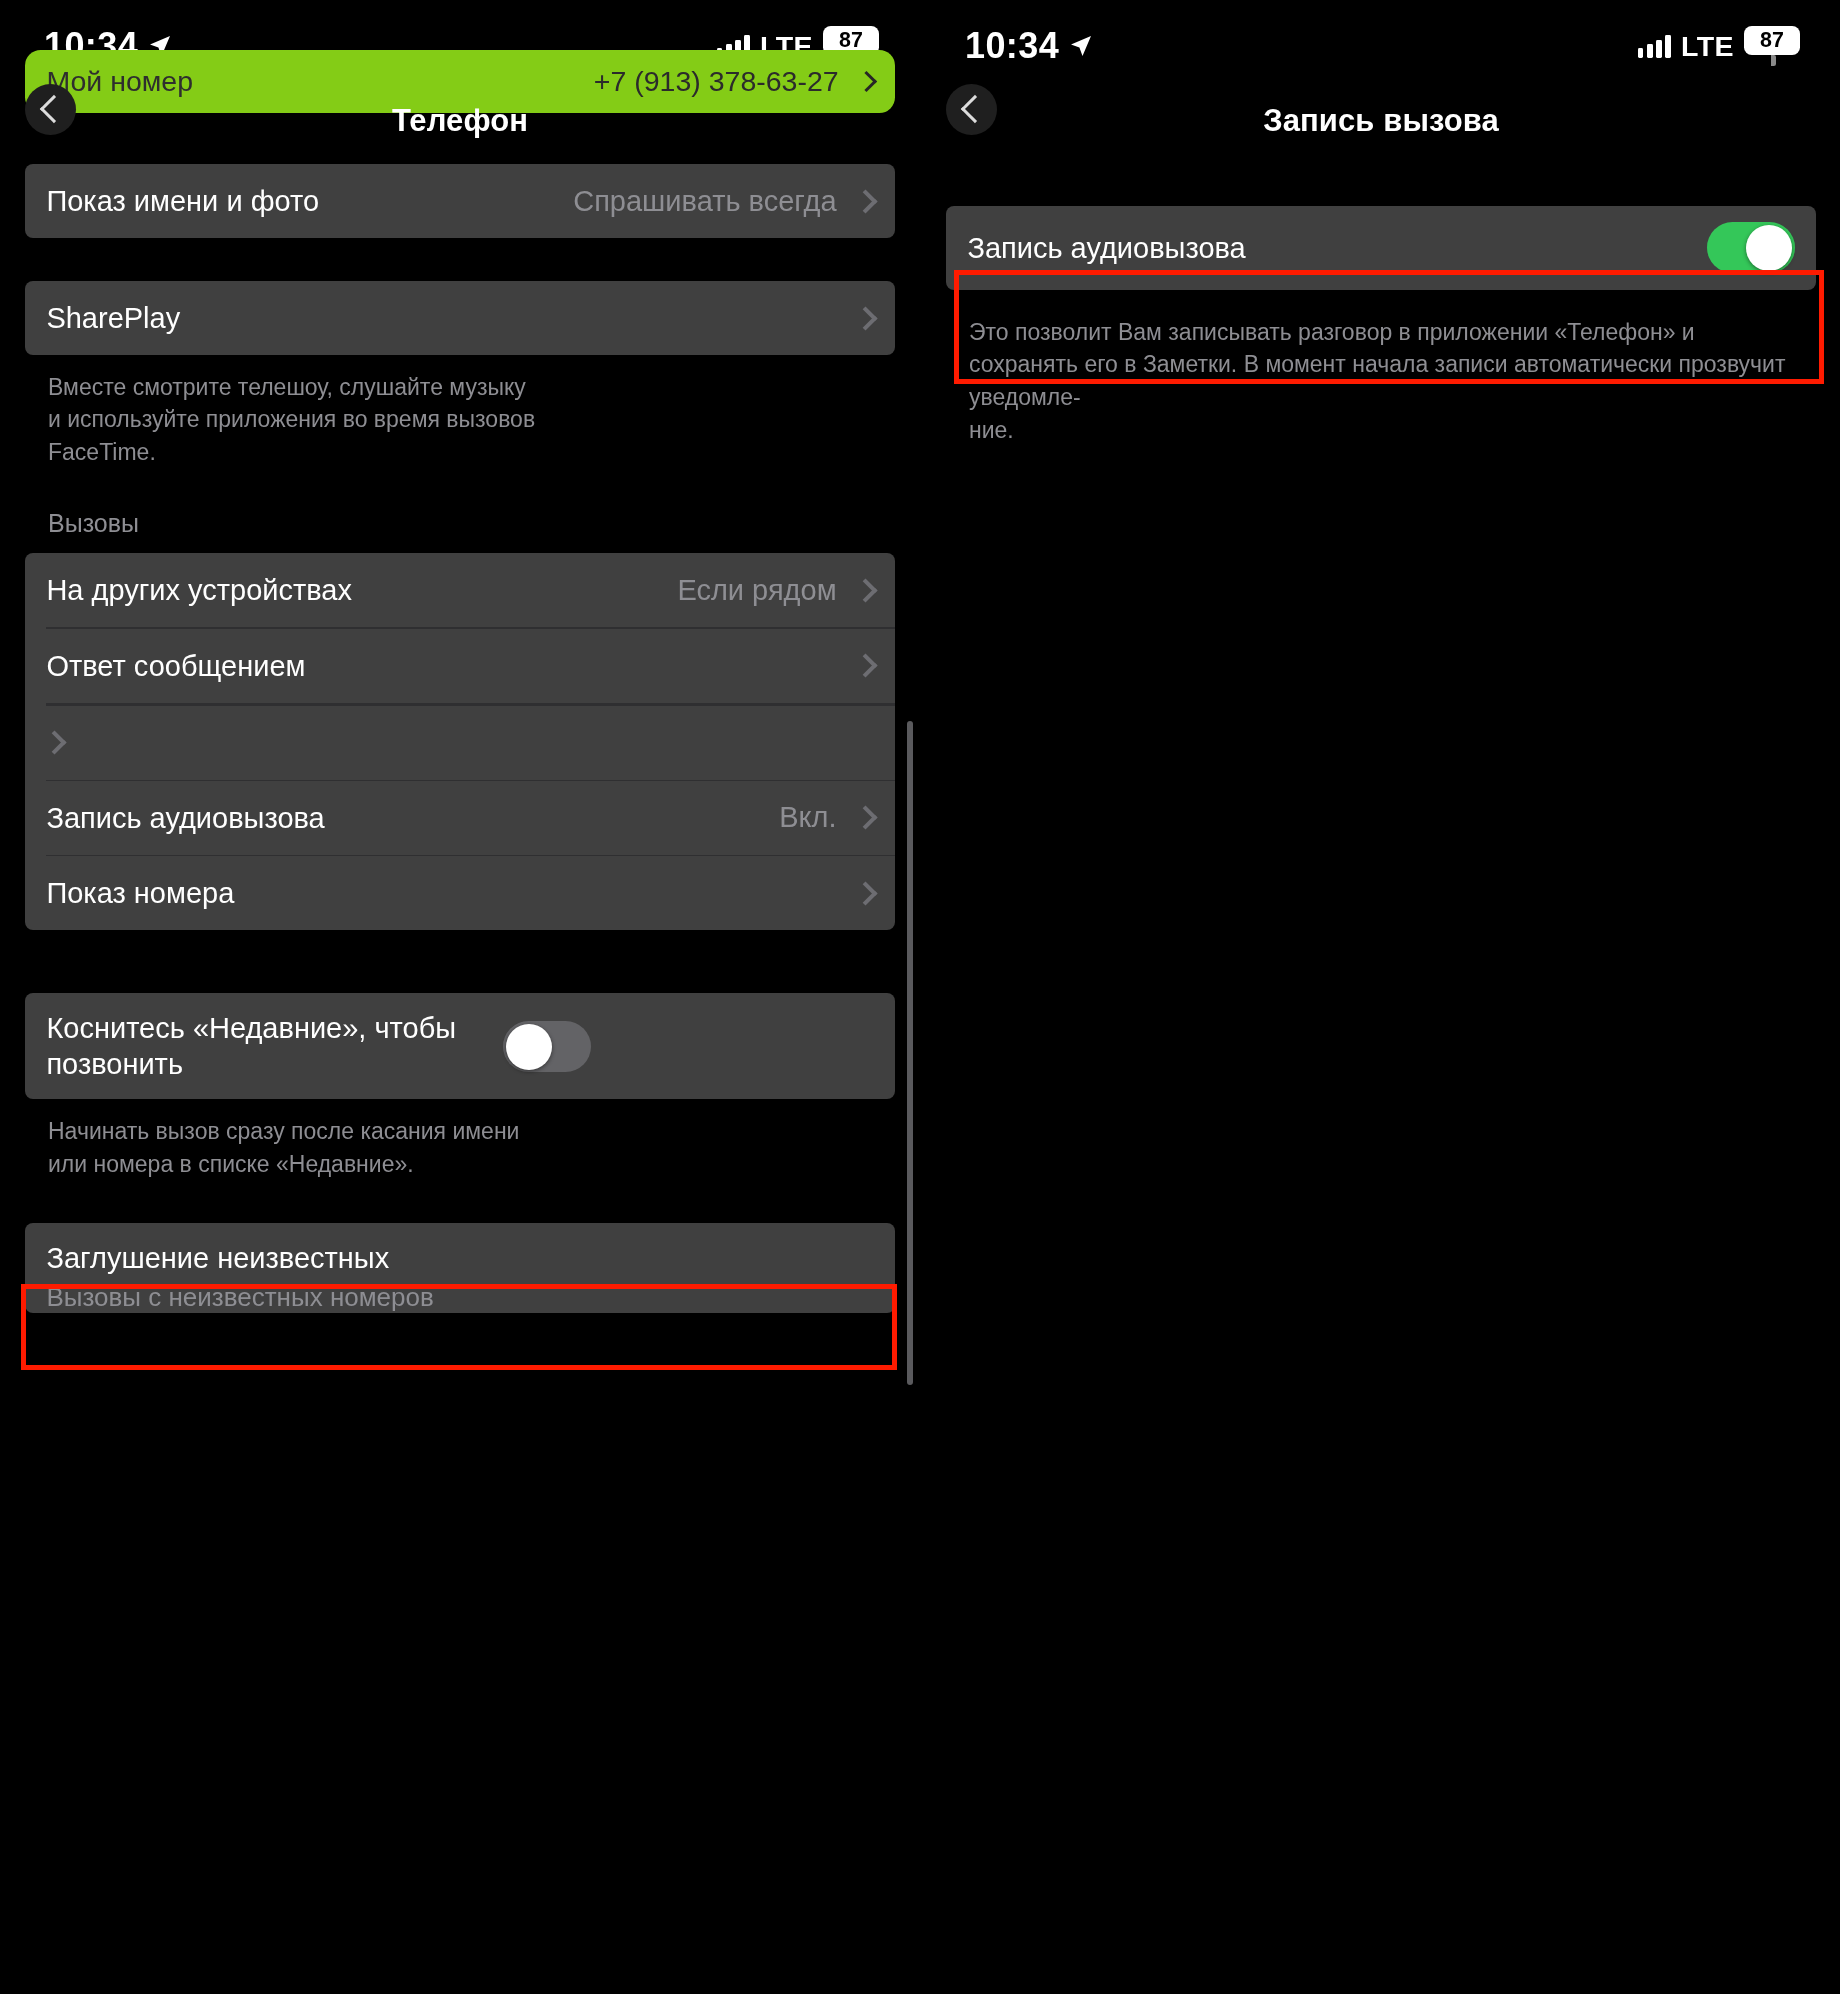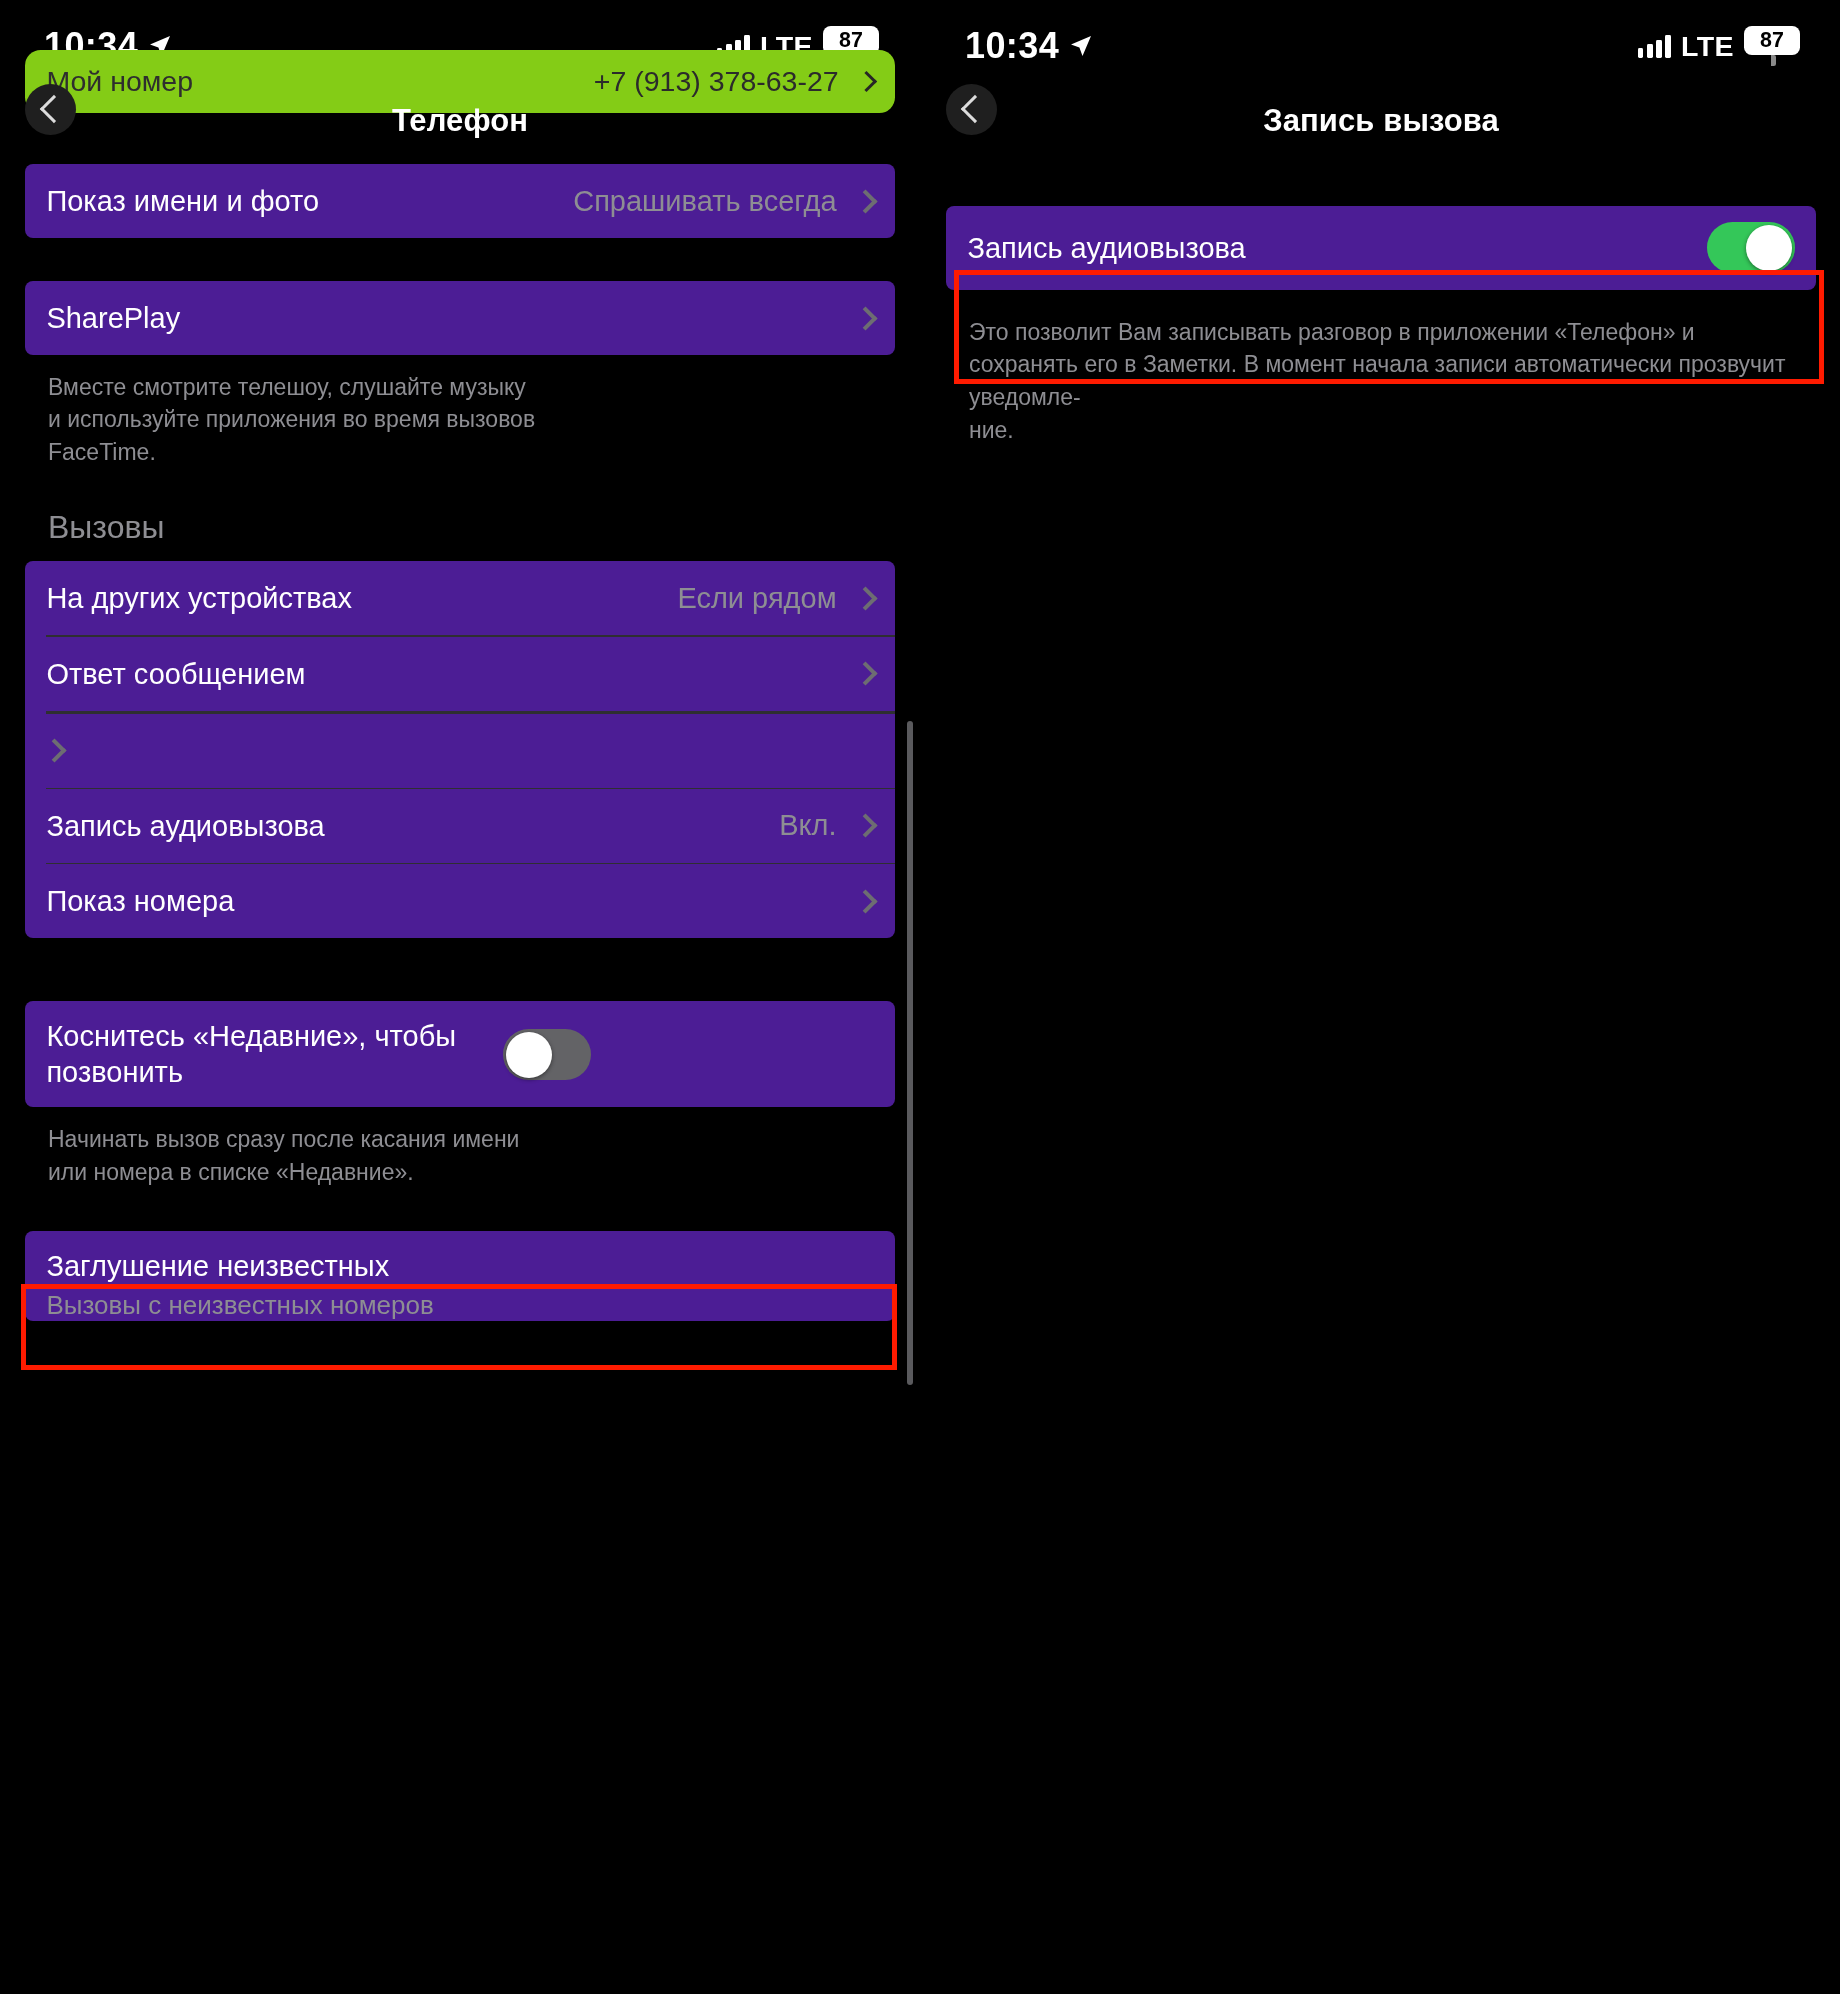--- a/index.html
+++ b/index.html
@@ -171,21 +171,21 @@
     transform: rotate(45deg);
   }
 
   
   .content {
     position: relative;
     padding: 0 25px;
     z-index: 2;
   }
   .card {
-    background: #4c1d95;
+    background: #404040;
     border-radius: 8px;
     overflow: hidden;
   }
   .row {
     display: flex;
     align-items: center;
     min-height: 74px;
     padding: 0 21.4px;
     box-sizing: border-box;
   }
@@ -215,21 +215,21 @@
     margin-left: 21.4px;
   }
   .footnote {
     font-size: 23px;
     line-height: 1.42;
     color: #8e8e93;
     padding: 15.7px 23px 0 23px;
     white-space: pre-line;
   }
   .group-title {
-    font-size: 32px;
+    font-size: 25px;
     color: #8e8e93;
     padding: 40px 23px 15.7px 23px;
     font-weight: normal;
   }
   .gap-sm { height: 26px; }
   .gap-md { height: 43px; }
   .gap-lg { height: 63px; }
 
   
   .toggle {

